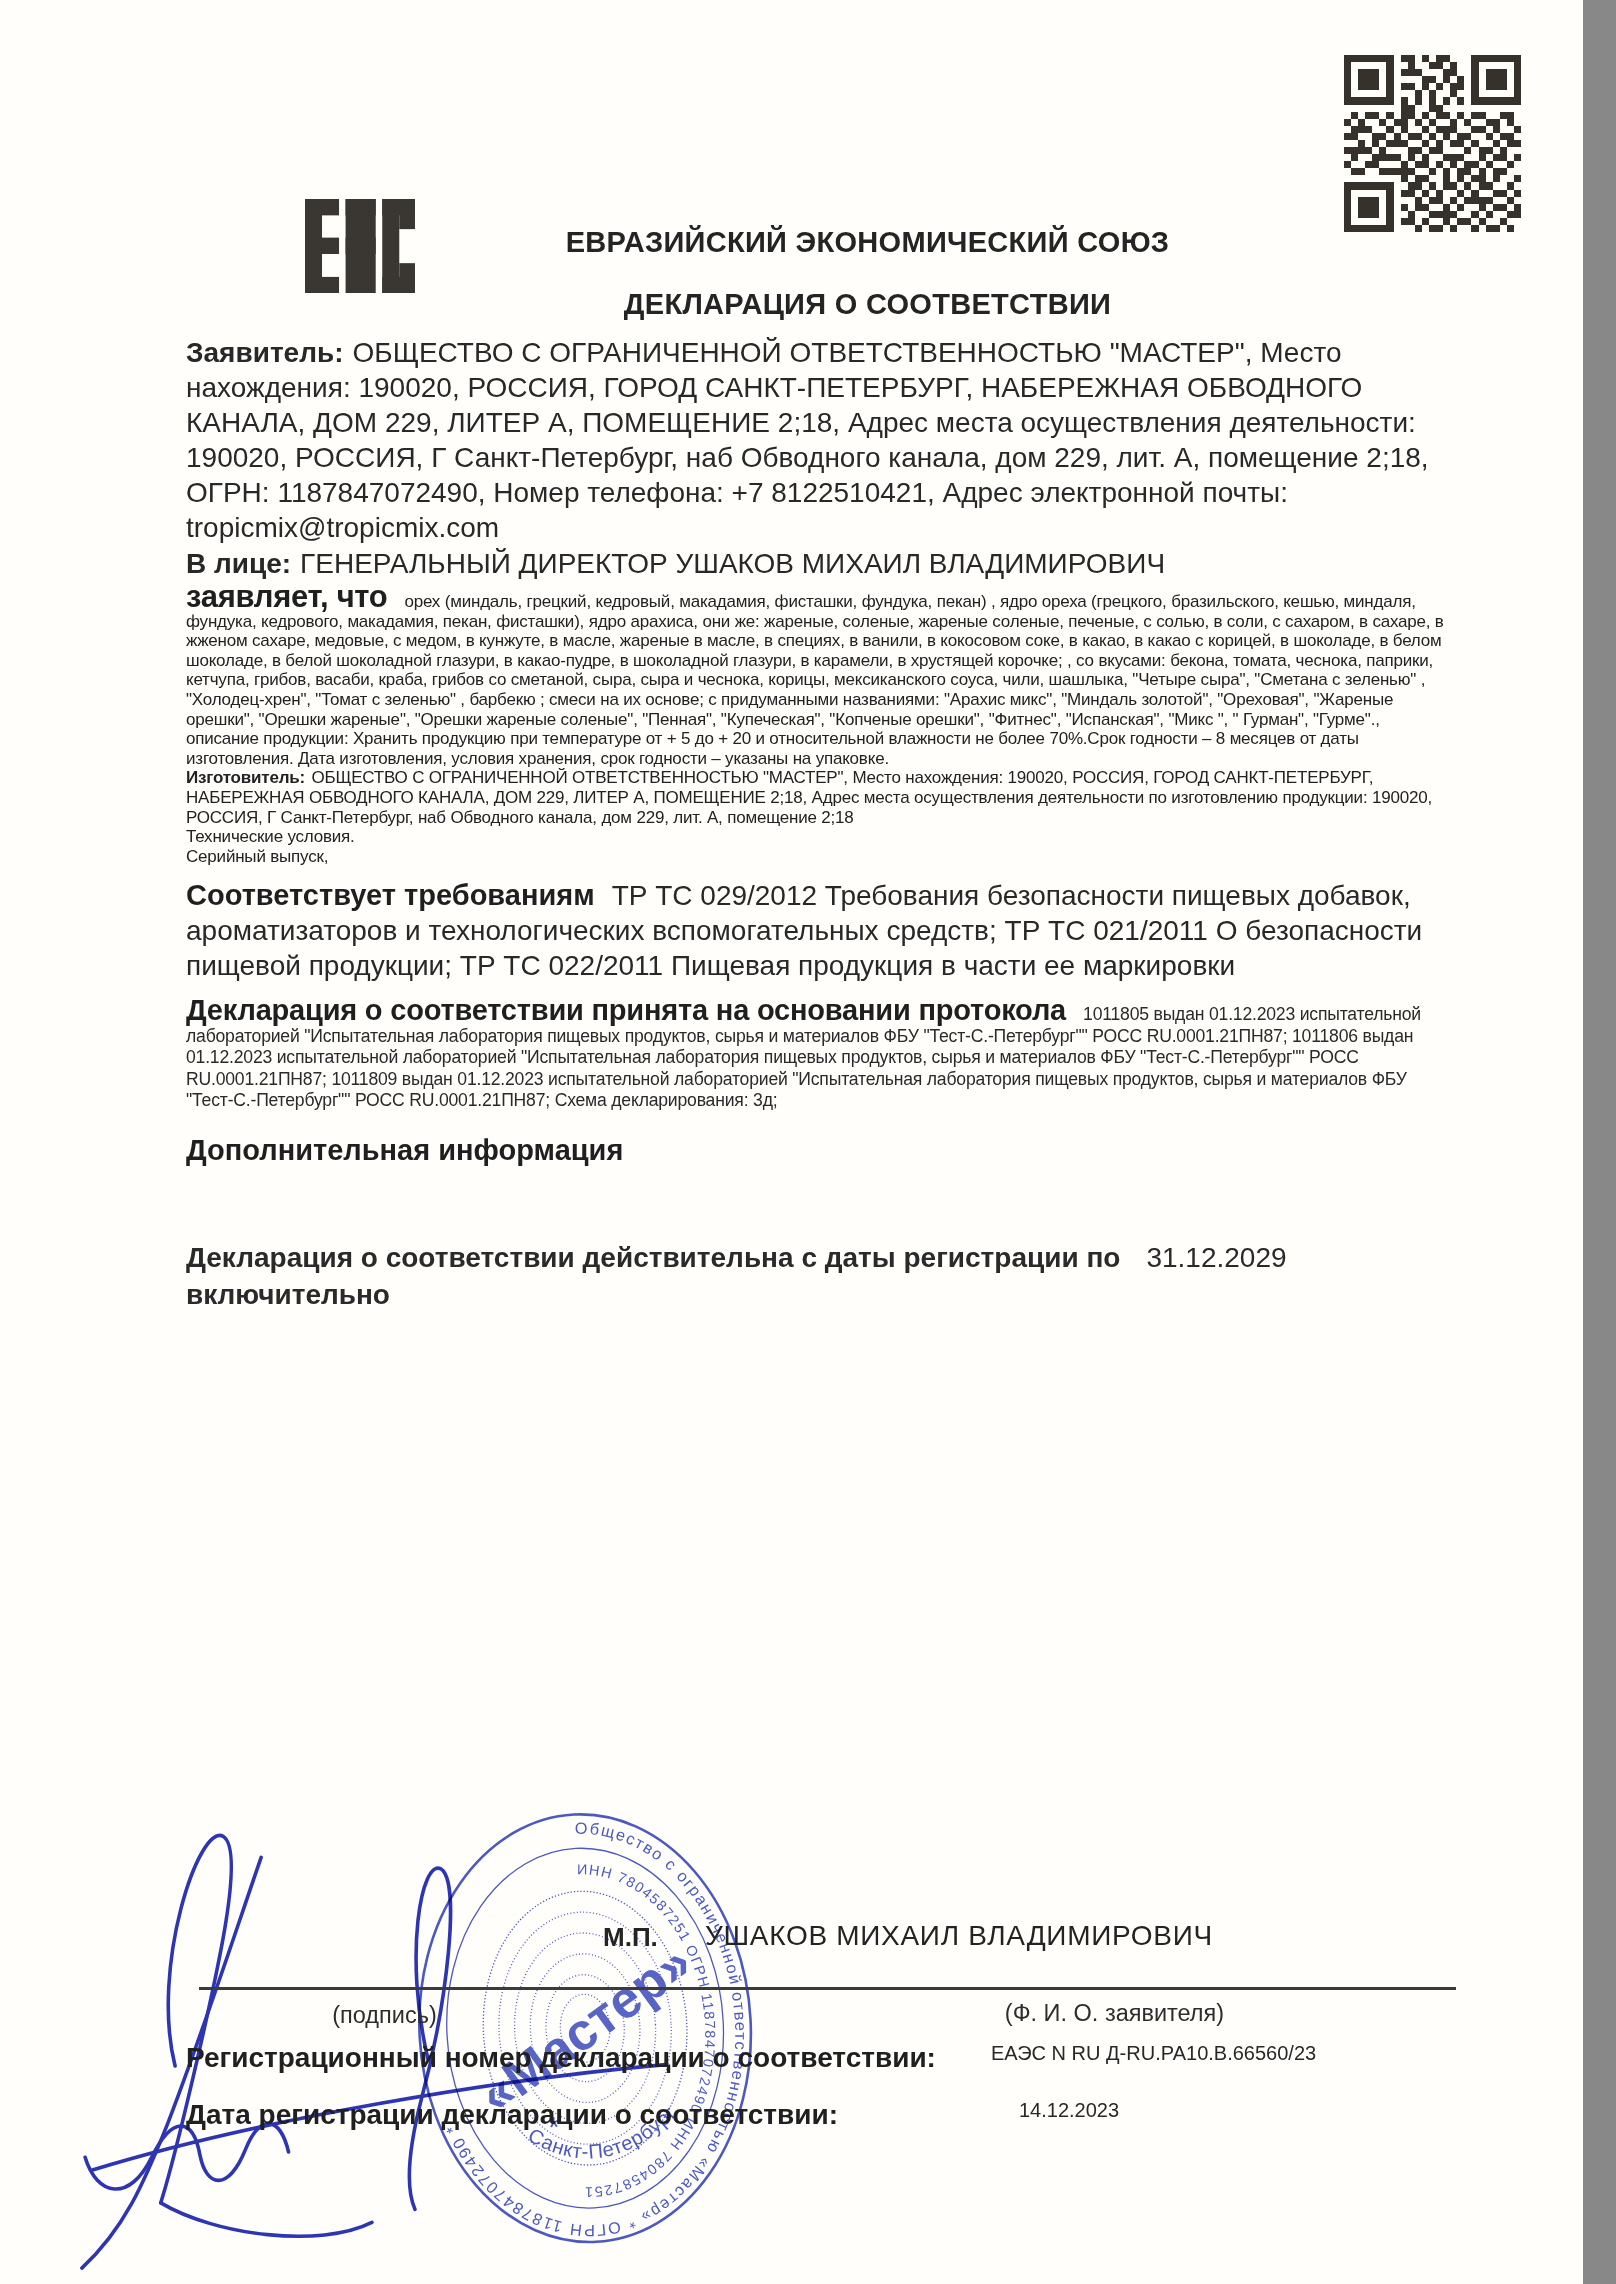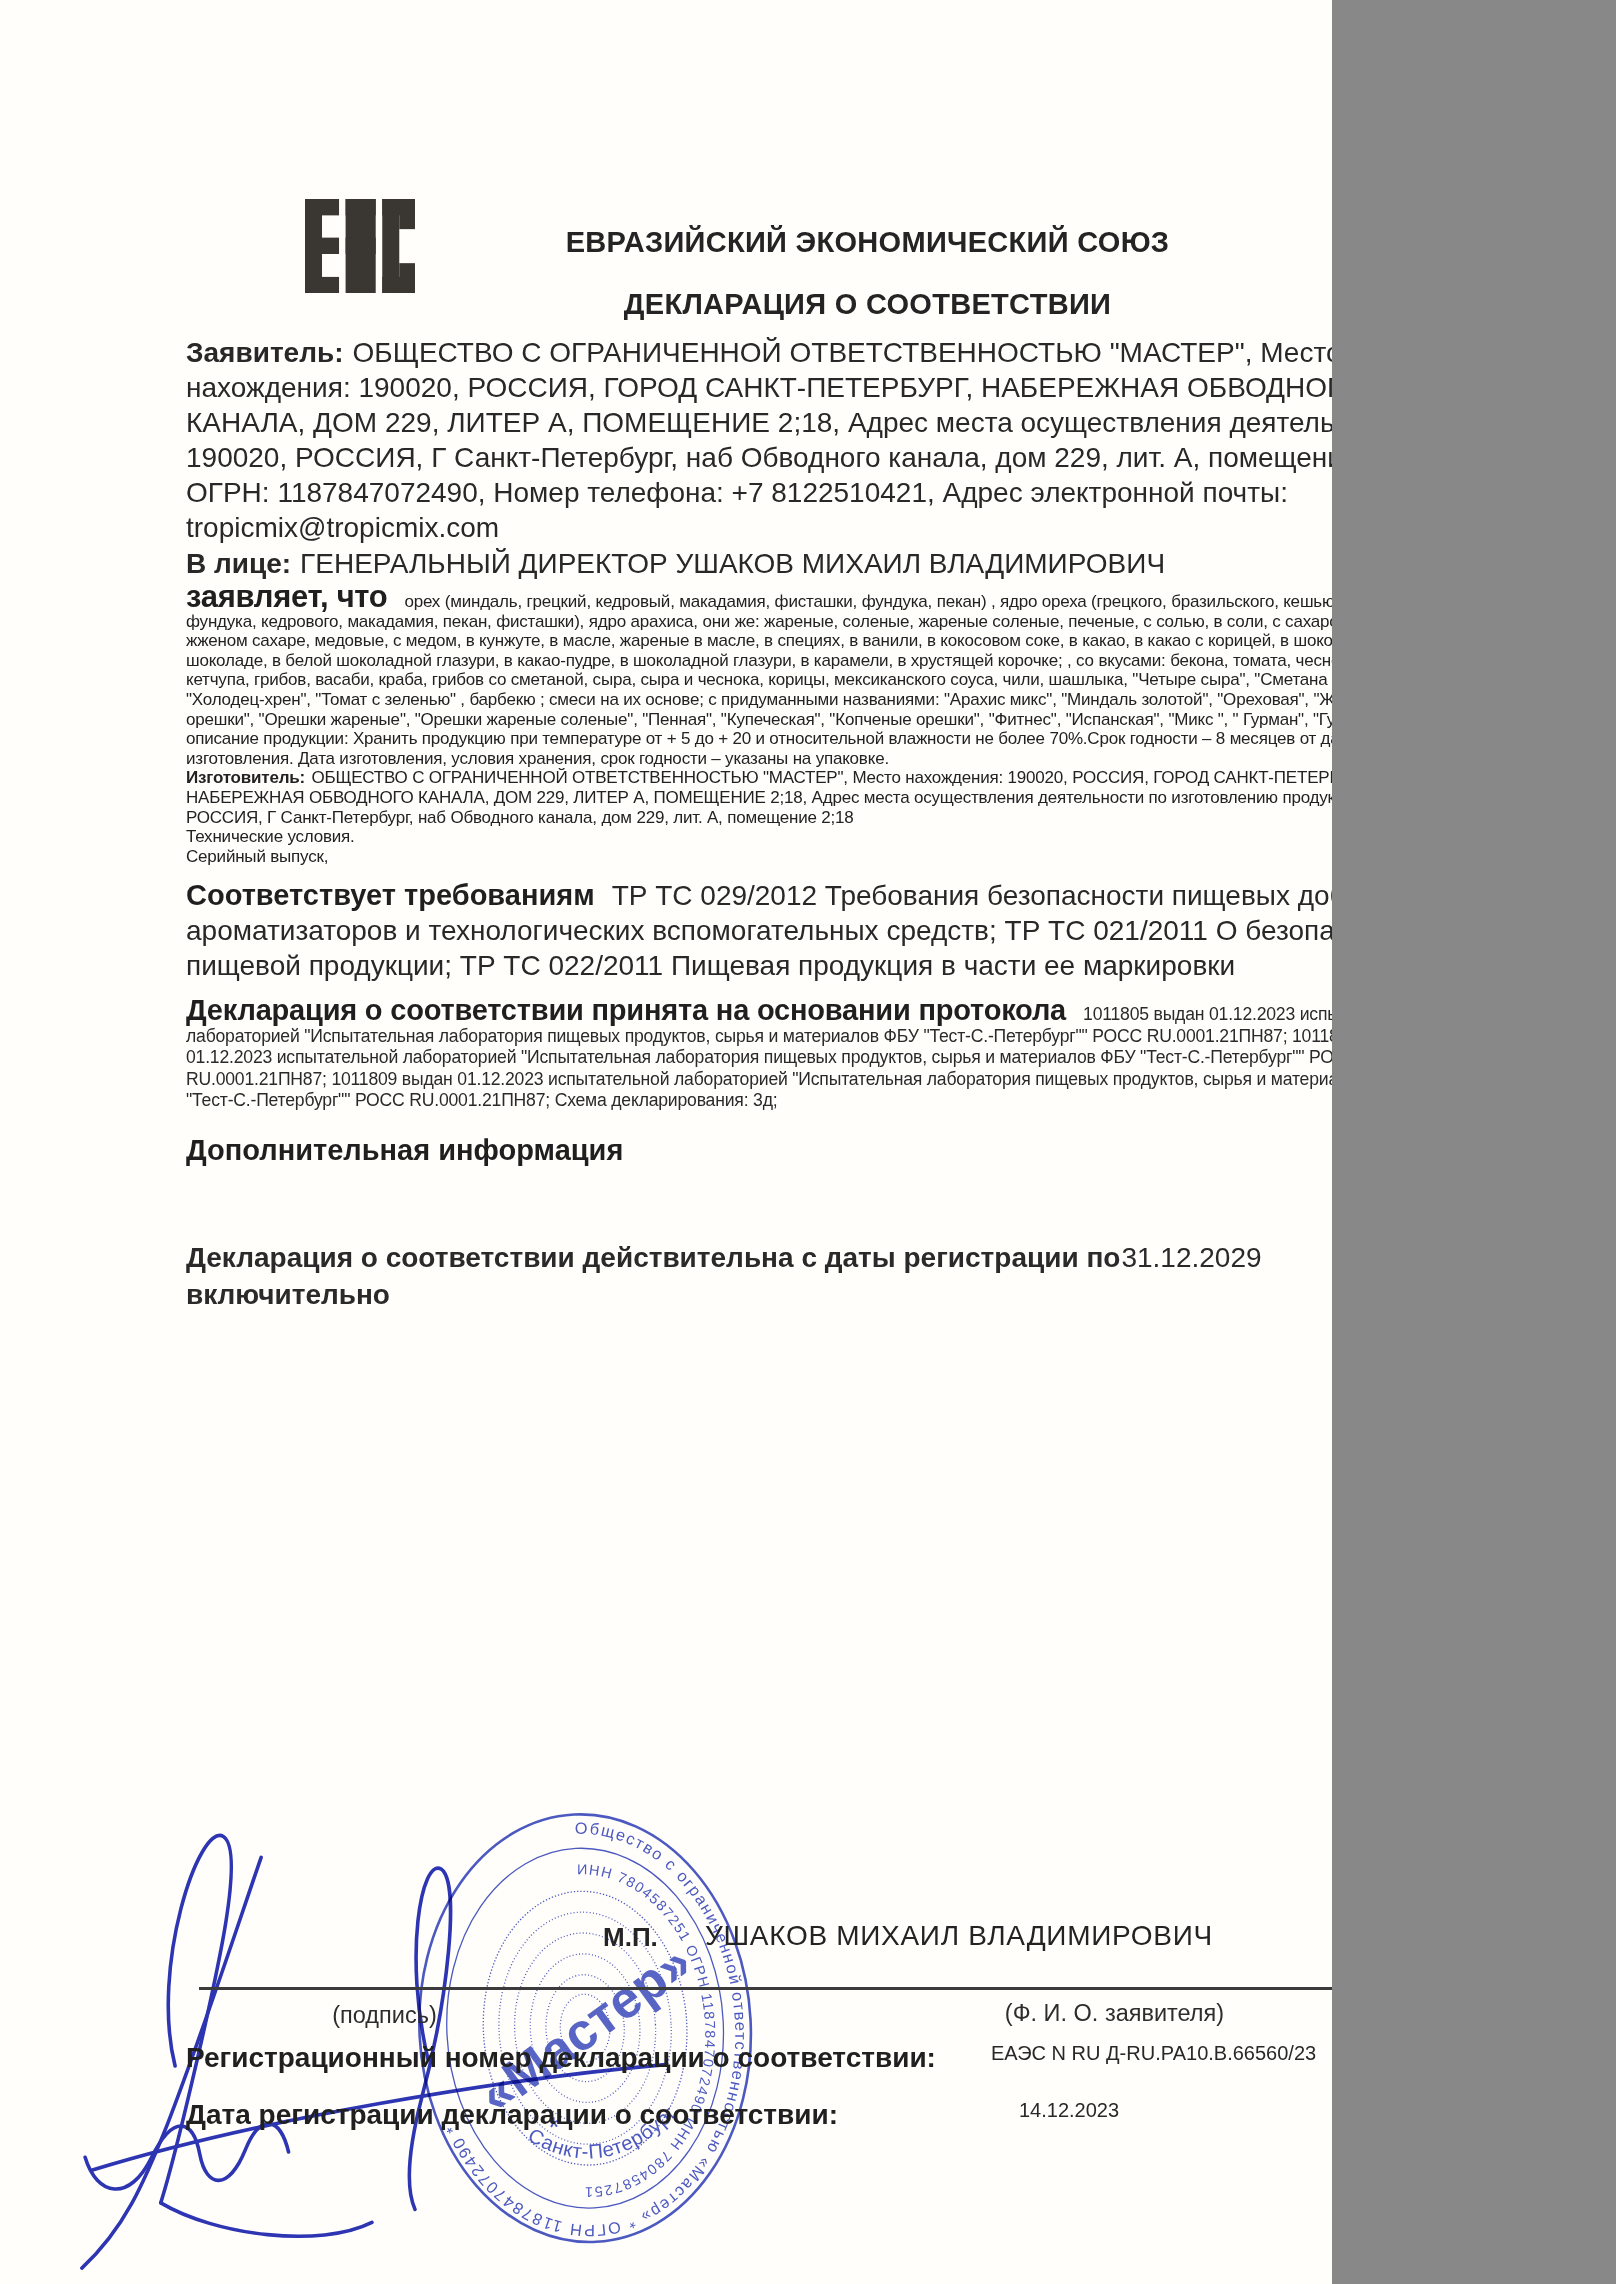--- a/index.html
+++ b/index.html
@@ -1,17 +1,17 @@
 <!DOCTYPE html>
 <html lang="ru" style="font-size:10.4px"><head>
 <meta charset="utf-8">
 <style>
   html,body{margin:0;padding:0;background:#888;}
   .page{
-    position:relative; width:1332px; height:2284px; background:#fffefb;
+    position:relative; width:1583px; height:2284px; background:#fffefb;
     font-family:"Liberation Sans", sans-serif; color:#2a2a2a; overflow:hidden;
   }
   .abs{position:absolute;}
   .b{font-weight:700;}
   .titles{left:222px; top:226px; width:1291px; text-align:center;}
   .title-line{font-size:29px; font-weight:700; color:#242424; letter-spacing:0.3px; margin:0 0 29px 0;}
   .body-col{left:186px; width:1258px;}
   .body-text{font-size:28px; line-height:35px; color:#282828;}
   .label-inline{font-weight:700; margin-right:9px;}
   .small-text{font-size:17px; line-height:19.6px; letter-spacing:-0.2px; color:#222;}
@@ -407,21 +407,21 @@
     <p class="para small-text"><span class="b" style="margin-right:6.5px;">Изготовитель:</span><span>ОБЩЕСТВО С ОГРАНИЧЕННОЙ ОТВЕТСТВЕННОСТЬЮ "МАСТЕР", Место нахождения: 190020, РОССИЯ, ГОРОД САНКТ-ПЕТЕРБУРГ, НАБЕРЕЖНАЯ ОБВОДНОГО КАНАЛА, ДОМ 229, ЛИТЕР А, ПОМЕЩЕНИЕ 2;18, Адрес места осуществления деятельности по изготовлению продукции: 190020, РОССИЯ, Г Санкт-Петербург, наб Обводного канала, дом 229, лит. А, помещение 2;18</span></p>
     <p class="para small-text">Технические условия.</p>
     <p class="para small-text">Серийный выпуск,</p>
 
     <p class="para body-text mt18"><span class="section-head">Соответствует требованиям</span><span>ТР ТС 029/2012 Требования безопасности пищевых добавок, ароматизаторов и технологических вспомогательных средств; ТР ТС 021/2011 О безопасности пищевой продукции; ТР ТС 022/2011 Пищевая продукция в части ее маркировки</span></p>
 
     <p class="para basis-text mt26"><span class="section-head">Декларация о соответствии принята на основании протокола</span><span>1011805 выдан 01.12.2023  испытательной лабораторией "Испытательная лаборатория пищевых продуктов, сырья и материалов ФБУ "Тест-С.-Петербург"" РОСС RU.0001.21ПН87; 1011806 выдан 01.12.2023  испытательной лабораторией "Испытательная лаборатория пищевых продуктов, сырья и материалов ФБУ "Тест-С.-Петербург"" РОСС RU.0001.21ПН87; 1011809 выдан 01.12.2023  испытательной лабораторией "Испытательная лаборатория пищевых продуктов, сырья и материалов ФБУ "Тест-С.-Петербург"" РОСС RU.0001.21ПН87; Схема декларирования: 3д;</span></p>
 
     <p class="para mt34 section-head" style="margin-right:0;">Дополнительная информация</p>
 
-    <p class="para validity-line mt110"><span class="b" style="margin-right:1px;">Декларация о соответствии действительна с даты регистрации по</span><span>31.12.2029</span><span class="b" style="display:block;">включительно</span></p>
+    <p class="para validity-line mt110"><span class="b" style="margin-right:26px;">Декларация о соответствии действительна с даты регистрации по</span><span>31.12.2029</span><span class="b" style="display:block;">включительно</span></p>
   </div>
 
   <div class="abs sig-box">
     <svg viewBox="0 0 1000 800" fill="none" stroke="#2d35b5" stroke-width="5.5" stroke-linecap="round">
       <path d="M 198,480 C 160,330 235,105 272,128 C 306,150 262,340 232,470 C 214,548 196,626 176,690"></path>
       <path d="M 330,160 C 292,270 240,430 186,570 C 150,660 120,730 55,790"></path>
       <path d="M 60,620 C 78,680 128,690 162,620 C 196,552 226,562 236,616 C 246,668 280,672 306,608 C 330,550 360,560 372,612"></path>
       <path d="M 586,470 C 548,310 576,160 606,178 C 636,198 616,380 576,530 C 560,592 548,660 566,700"></path>
       <path d="M 70,640 C 330,560 700,500 950,478"></path>
       <path d="M 176,690 C 260,740 420,760 500,720"></path>

